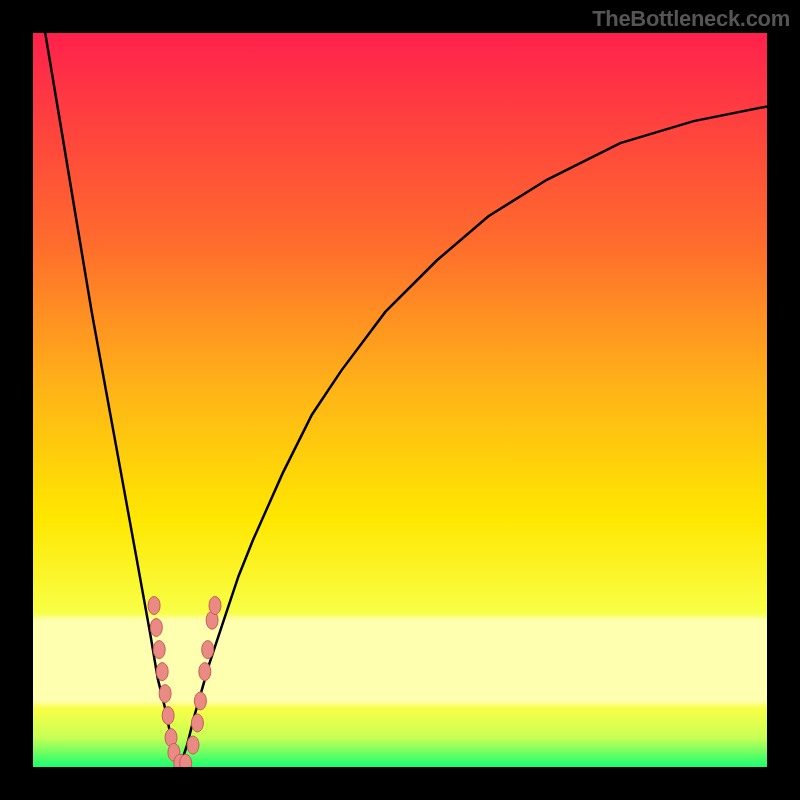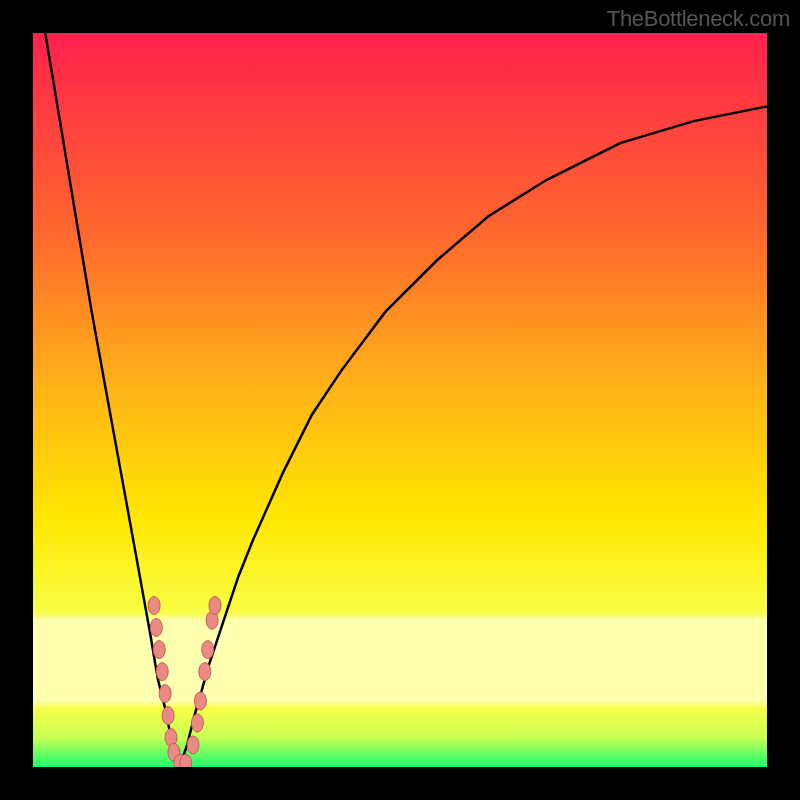--- a/index.html
+++ b/index.html
@@ -10,21 +10,21 @@
     position: relative;
     overflow: hidden;
     font-family: Arial, Helvetica, sans-serif;
   }
   .watermark {
     position: absolute;
     top: 6px;
     right: 10px;
     color: #555;
     font-size: 22px;
-    font-weight: 400;
+    font-weight: 700;
     z-index: 10;
     letter-spacing: -0.3px;
   }
   .plot {
     position: absolute;
     left: 33px;
     top: 33px;
     width: 734px;
     height: 734px;
     overflow: hidden;

